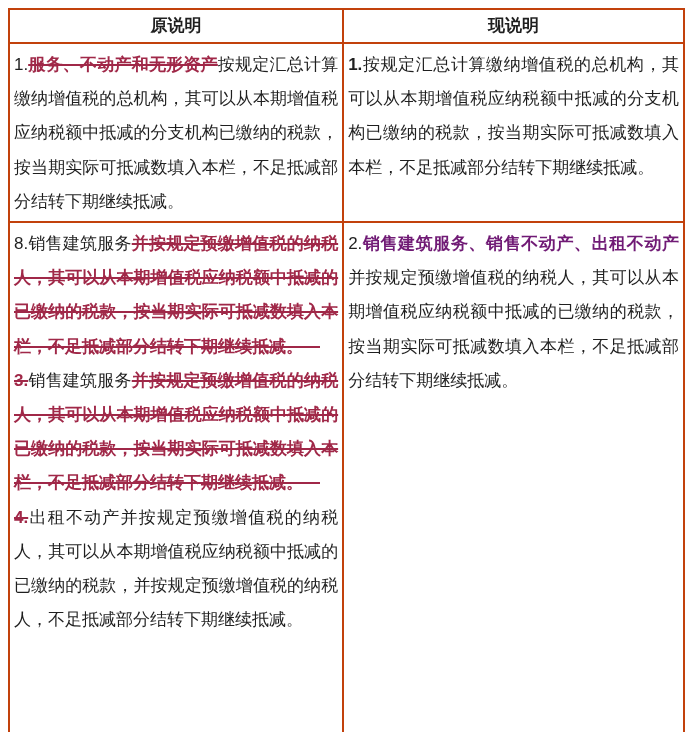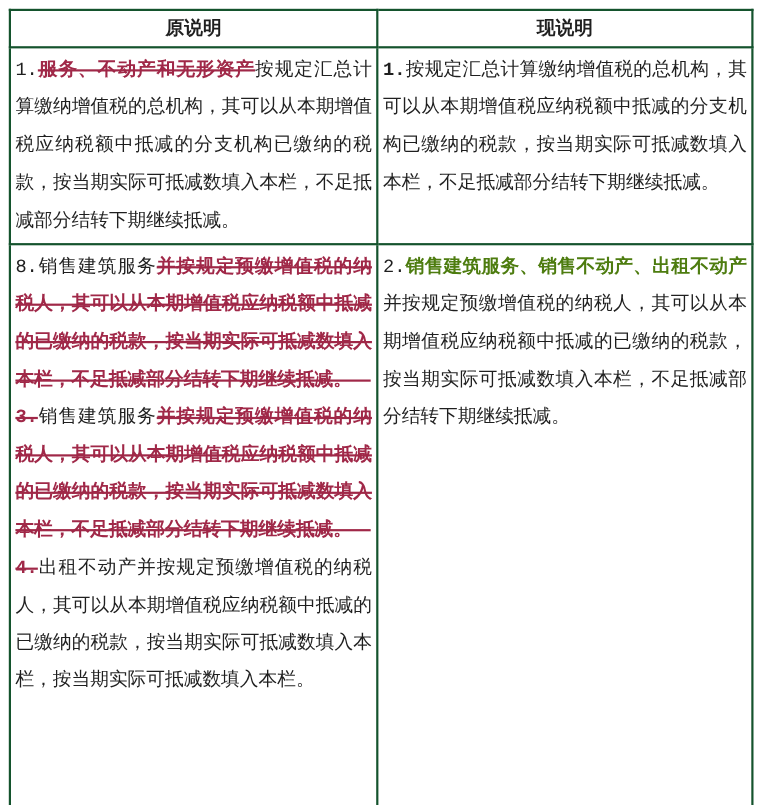--- a/index.html
+++ b/index.html
@@ -20,54 +20,53 @@
   table.cmp {
     position: absolute;
     left: 8px;
     top: 8px;
     width: 677px;
     border-collapse: collapse;
     table-layout: fixed;
   }
   table.cmp th,
   table.cmp td {
-    border: 2px solid #14532d;
+    border: 2px solid #c2410c;
     padding: 0;
     box-sizing: border-box;
   }
   table.cmp th {
     height: 34px;
     font-size: 17px;
     font-weight: bold;
     color: #1f1f1f;
     text-align: center;
     vertical-align: middle;
     line-height: 30px;
   }
   table.cmp td {
     vertical-align: top;
     padding: 4px 4px 2px 4px;
     font-size: 17px;
     color: #1f1f1f;
     line-height: 34.2px;
-    font-family: Liberation Mono, monospace;
   }
   td.row1 { height: 168px; }
   td.row2 { height: 515px; }
   td.vmid { vertical-align: middle; }
   td p {
     margin: 0;
     text-align: justify;
     text-justify: inter-ideograph;
     text-justify: inter-character;
     word-break: break-all;
   }
   .seg-normal { color: #1f1f1f; font-weight: normal; }
   .seg-bold   { color: #1f1f1f; font-weight: bold; }
-  .seg-added  { color: #4d7c0f; font-weight: bold; }
+  .seg-added  { color: #701a75; font-weight: bold; }
   .seg-deleted {
     color: #a02848;
     font-weight: bold;
     text-decoration: line-through;
     text-decoration-color: #a02848;
     text-decoration-thickness: 1.5px;
   }
 </style>
 </head>
 <body>
@@ -90,21 +89,21 @@
             <p><span class="seg-normal">1.</span><span class="seg-deleted">服务、不动产和无形资产</span><span class="seg-normal">按规定汇总计算缴纳增值税的总机构，其可以从本期增值税应纳税额中抵减的分支机构已缴纳的税款，按当期实际可抵减数填入本栏，不足抵减部分结转下期继续抵减。</span></p>
           </td>
         <td class="row1">
             <p><span class="seg-bold">1.</span><span class="seg-normal">按规定汇总计算缴纳增值税的总机构，其可以从本期增值税应纳税额中抵减的分支机构已缴纳的税款，按当期实际可抵减数填入本栏，不足抵减部分结转下期继续抵减。</span></p>
           </td>
       </tr>
       <tr>
         <td class="row2">
             <p><span class="seg-normal">8.销售建筑服务</span><span class="seg-deleted">并按规定预缴增值税的纳税人，其可以从本期增值税应纳税额中抵减的已缴纳的税款，按当期实际可抵减数填入本栏，不足抵减部分结转下期继续抵减。　</span></p>
             <p><span class="seg-deleted">3.</span><span class="seg-normal">销售建筑服务</span><span class="seg-deleted">并按规定预缴增值税的纳税人，其可以从本期增值税应纳税额中抵减的已缴纳的税款，按当期实际可抵减数填入本栏，不足抵减部分结转下期继续抵减。　</span></p>
-            <p><span class="seg-deleted">4.</span><span class="seg-normal">出租不动产并按规定预缴增值税的纳税人，其可以从本期增值税应纳税额中抵减的已缴纳的税款，按当期实际可抵减数填入本栏，按当期实际可抵减数填入本栏。</span></p>
+            <p><span class="seg-deleted">4.</span><span class="seg-normal">出租不动产并按规定预缴增值税的纳税人，其可以从本期增值税应纳税额中抵减的已缴纳的税款，并按规定预缴增值税的纳税人，不足抵减部分结转下期继续抵减。</span></p>
           </td>
         <td class="row2 vmid">
             <p><span class="seg-normal">2.</span><span class="seg-added">销售建筑服务、销售不动产、出租不动产</span><span class="seg-normal">并按规定预缴增值税的纳税人，其可以从本期增值税应纳税额中抵减的已缴纳的税款，按当期实际可抵减数填入本栏，不足抵减部分结转下期继续抵减。</span></p>
           </td>
       </tr>
     </tbody>
   </table>
 </div>
 
 </body></html>

